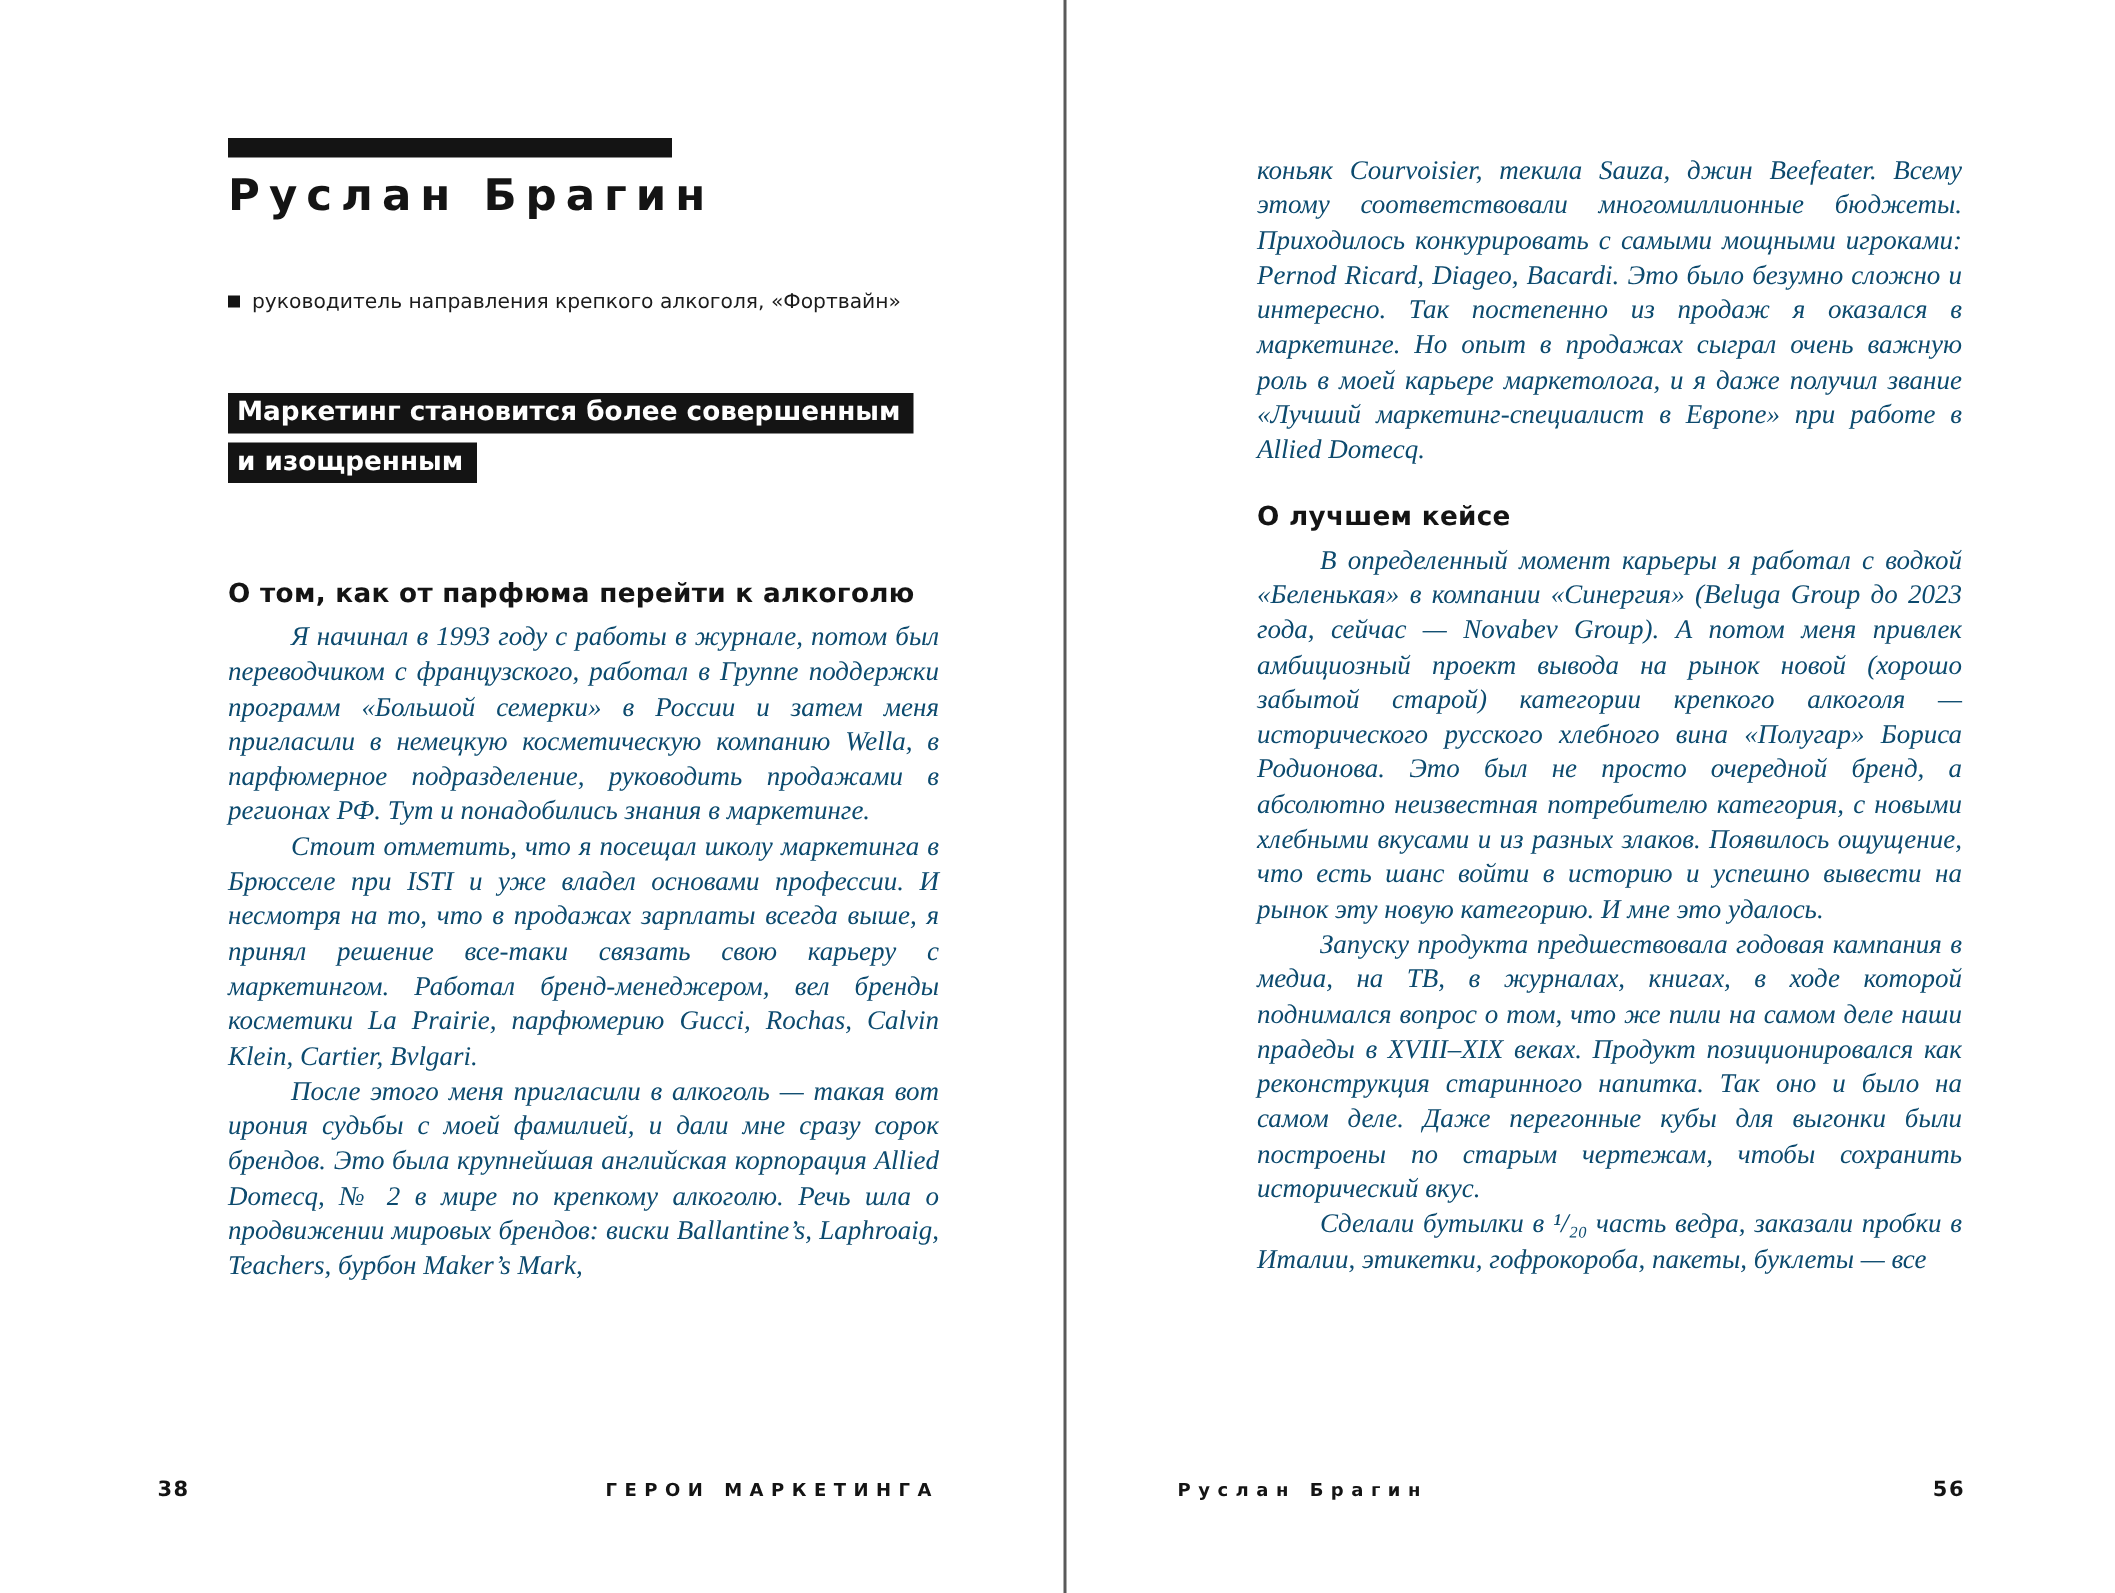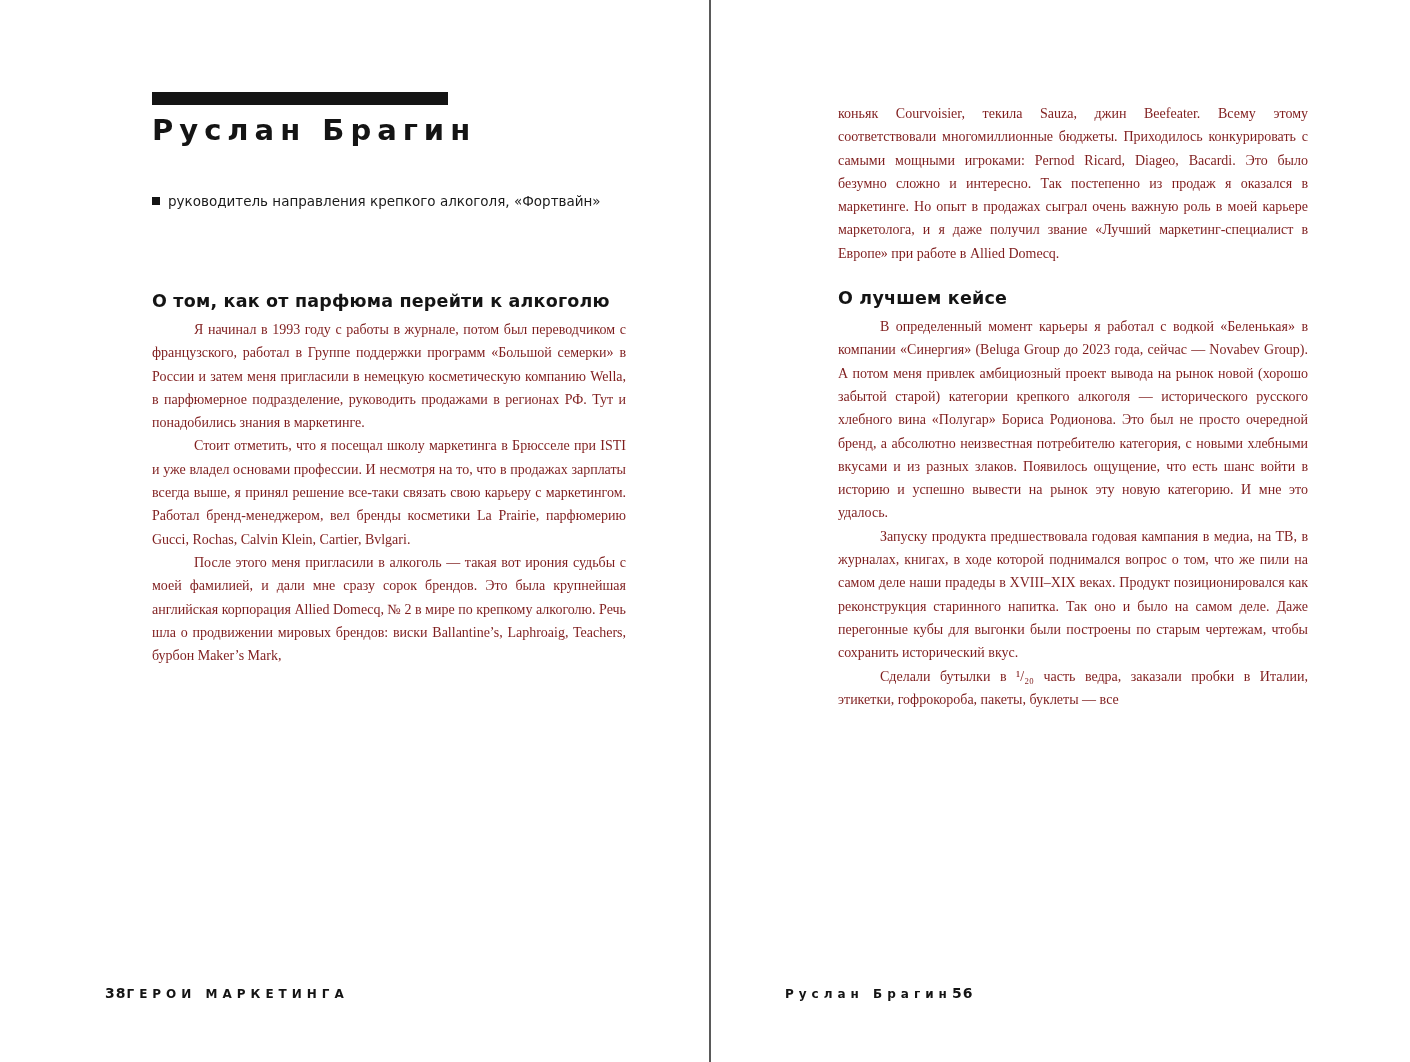--- a/index.html
+++ b/index.html
@@ -53,36 +53,37 @@
     padding:0 9px 1px 6px;
   }
 
   .section-heading {
     font-family:"DejaVu Sans", sans-serif;
     font-weight:bold;
     font-size:17.5px;
     color:#141414;
     letter-spacing:0.2px;
   }
-  .sh-left { margin-top:82px; }
+  .sh-left { margin-top:64px; }
   .sh-right { margin-top:23px; }
 
   .body-text { margin-top:7px; }
   .body-text p {
-    font-size:14px;
+    font-size:18px;
     line-height:23.3px;
     text-align:justify;
     text-indent:42px;
-    color:#7f1d1d;
+    color:#0c4a6e;
+    font-style:italic;
   }
   .body-text p.no-indent { text-indent:0; }
 
   .footer {
     position:absolute; top:985px;
-    display:flex; align-items:baseline;
+    display:flex; justify-content:space-between; align-items:baseline;
     font-family:"DejaVu Sans", sans-serif;
     font-weight:bold;
     color:#141414;
   }
   .footer-left  { left:105px; width:521px; }
   .footer-right { left:785px; width:525px; }
   .page-num { font-size:14px; letter-spacing:1px; }
   .running-title { font-size:12px; letter-spacing:5px; }
 </style>
 </head>
@@ -94,20 +95,24 @@
 
   <section class="page page-left">
     <div class="rule-bar"></div>
     <h1 class="author-name">Руслан Брагин</h1>
 
     <div class="byline">
       <span class="sq"></span>
       <span>руководитель направления крепкого алкоголя, «Фортвайн»</span>
     </div>
 
+    <div class="pull-quote">
+      <div><span class="quote-line">Маркетинг становится более совершенным</span></div>
+      <div class="q2"><span class="quote-line">и изощренным</span></div>
+    </div>
 
     <h2 class="section-heading sh-left">О том, как от парфюма перейти к алкоголю</h2>
 
     <div class="body-text">
       <p>Я начинал в 1993 году с работы в журнале, потом был переводчиком с французского, работал в Группе поддержки программ «Большой семерки» в России и затем меня пригласили в немецкую косметическую компанию Wella, в парфюмерное подразделение, руководить продажами в регионах РФ. Тут и понадобились знания в маркетинге.</p>
       <p>Стоит отметить, что я посещал школу маркетинга в Брюсселе при ISTI и уже владел основами профессии. И несмотря на то, что в продажах зарплаты всегда выше, я принял решение все-таки связать свою карьеру с маркетингом. Работал бренд-менеджером, вел бренды косметики La Prairie, парфюмерию Gucci, Rochas, Calvin Klein, Cartier, Bvlgari.</p>
       <p>После этого меня пригласили в алкоголь — такая вот ирония судьбы с моей фамилией, и дали мне сразу сорок брендов. Это была крупнейшая английская корпорация Allied Domecq, № 2 в мире по крепкому алкоголю. Речь шла о продвижении мировых брендов: виски Ballantine’s, Laphroaig, Teachers, бурбон Maker’s Mark,</p>
     </div>
   </section>
 

